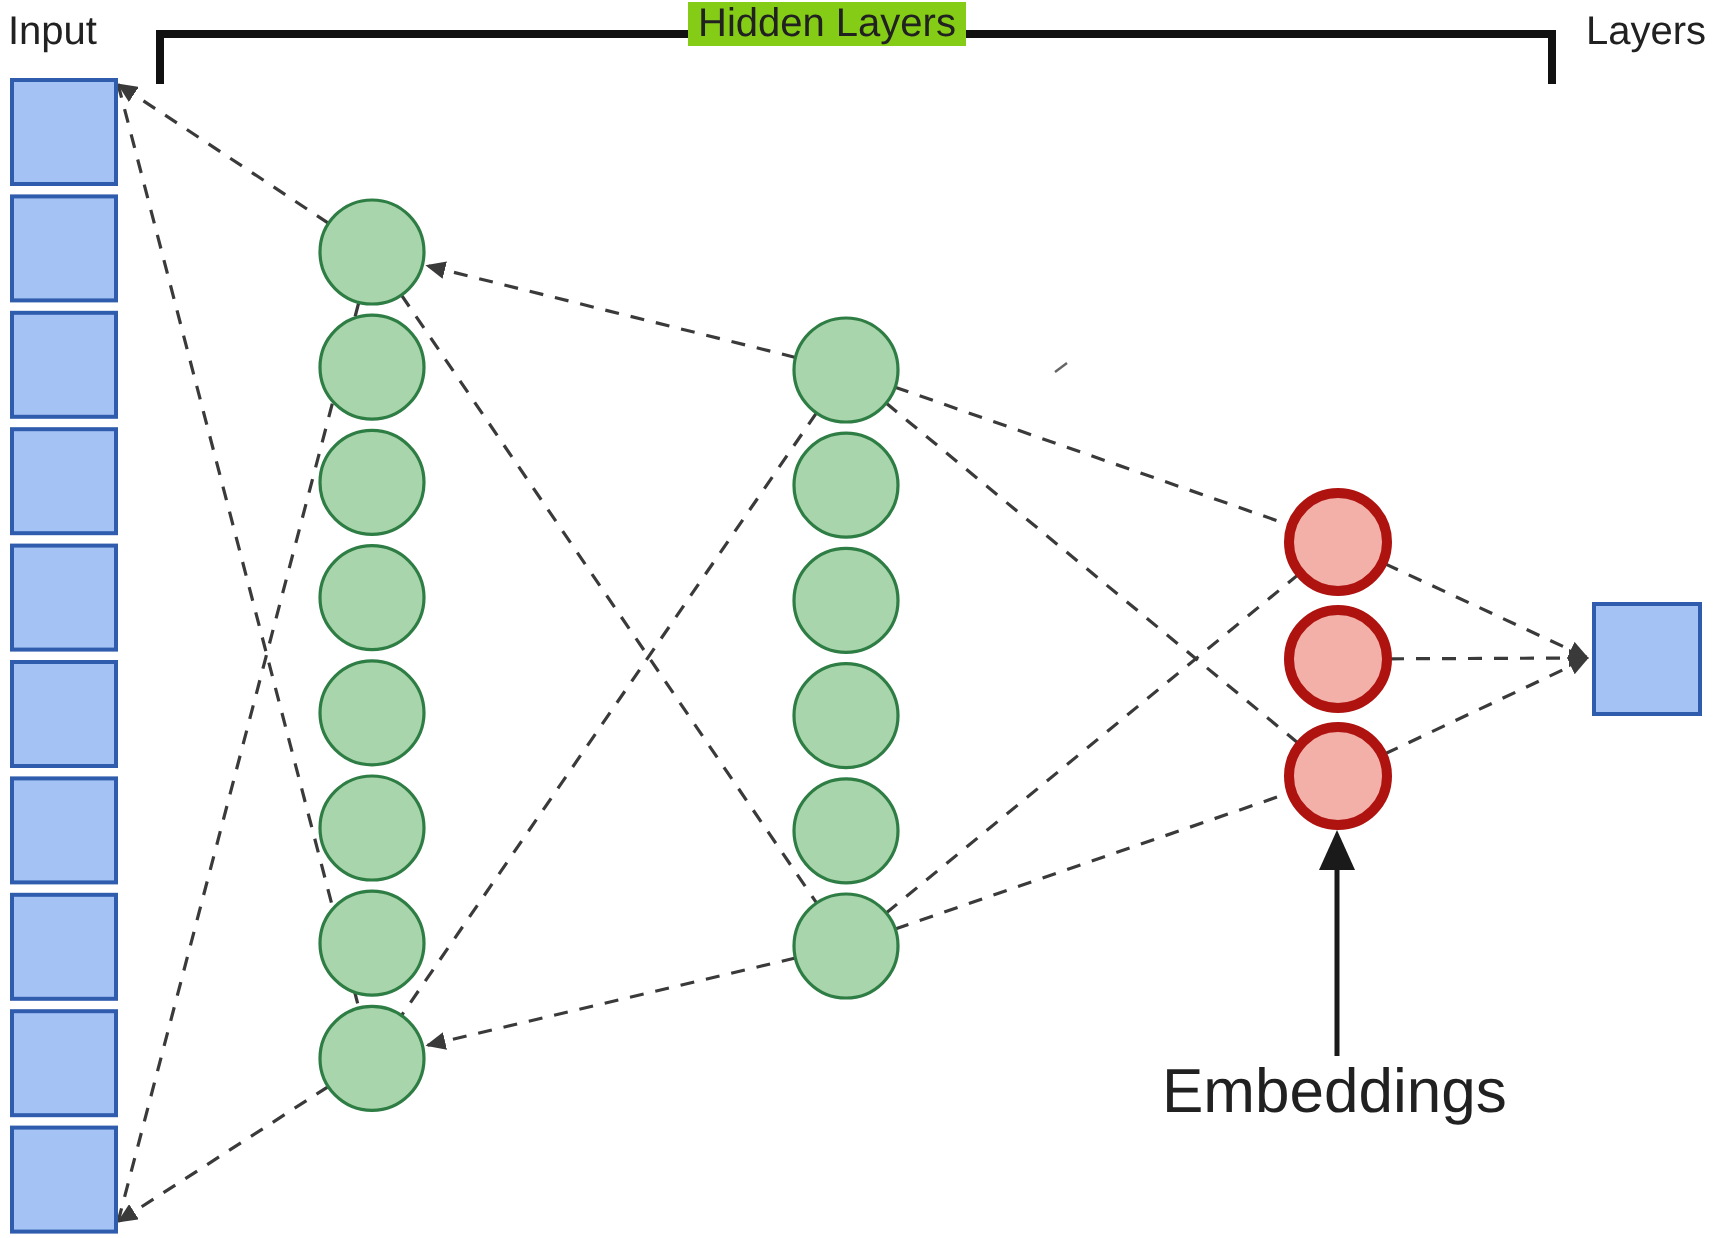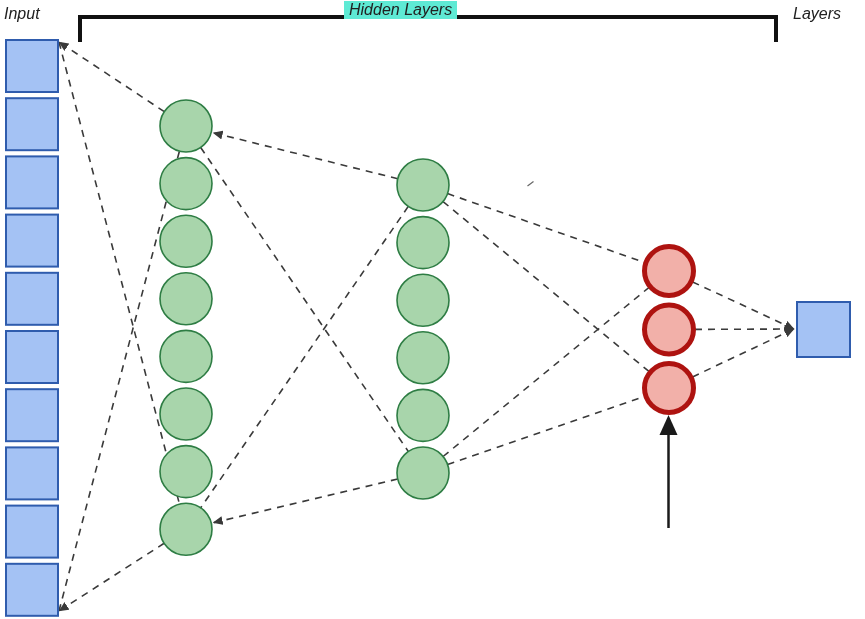--- a/index.html
+++ b/index.html
@@ -11,23 +11,23 @@
     font-family:"Liberation Sans", sans-serif;
   }
   .canvas svg{position:absolute;left:0;top:0;}
   .lbl{
     position:absolute;
     color:#212121;
     font-weight:500;
     white-space:nowrap;
     line-height:1.1;
   }
-  .lbl-small{font-size:16px;font-style:italic;}
+  .lbl-small{font-size:20px;}
   .lbl-hidden{
-    background:#5eead4;
+    background:#84cc16;
     padding:0 5px;
   }
   .lbl-embeddings{font-size:31px;font-weight:500;}
 </style>
 </head>
 <body>
 
 <div class="canvas">
   <svg id="net-svg" width="865" height="619" viewBox="0 0 865 619">
       <defs>
@@ -83,13 +83,14 @@
       <line x1="668.5" y1="528" x2="668.5" y2="434" stroke="#1a1a1a" stroke-width="2.5"></line>
       <polygon points="668.5,415 659.5,435 677.5,435" fill="#1a1a1a"></polygon>
     </svg>
 
   <div class="lbl lbl-small" style="left:4px;top:5px;">Input</div>
 
   <div class="lbl lbl-small lbl-hidden" style="left:344px;top:1px;">Hidden Layers</div>
 
   <div class="lbl lbl-small" style="left:793px;top:5px;">Layers</div>
 
+  <div class="lbl lbl-embeddings" style="left:581px;top:529px;">Embeddings</div>
 </div>
 
 </body></html>

